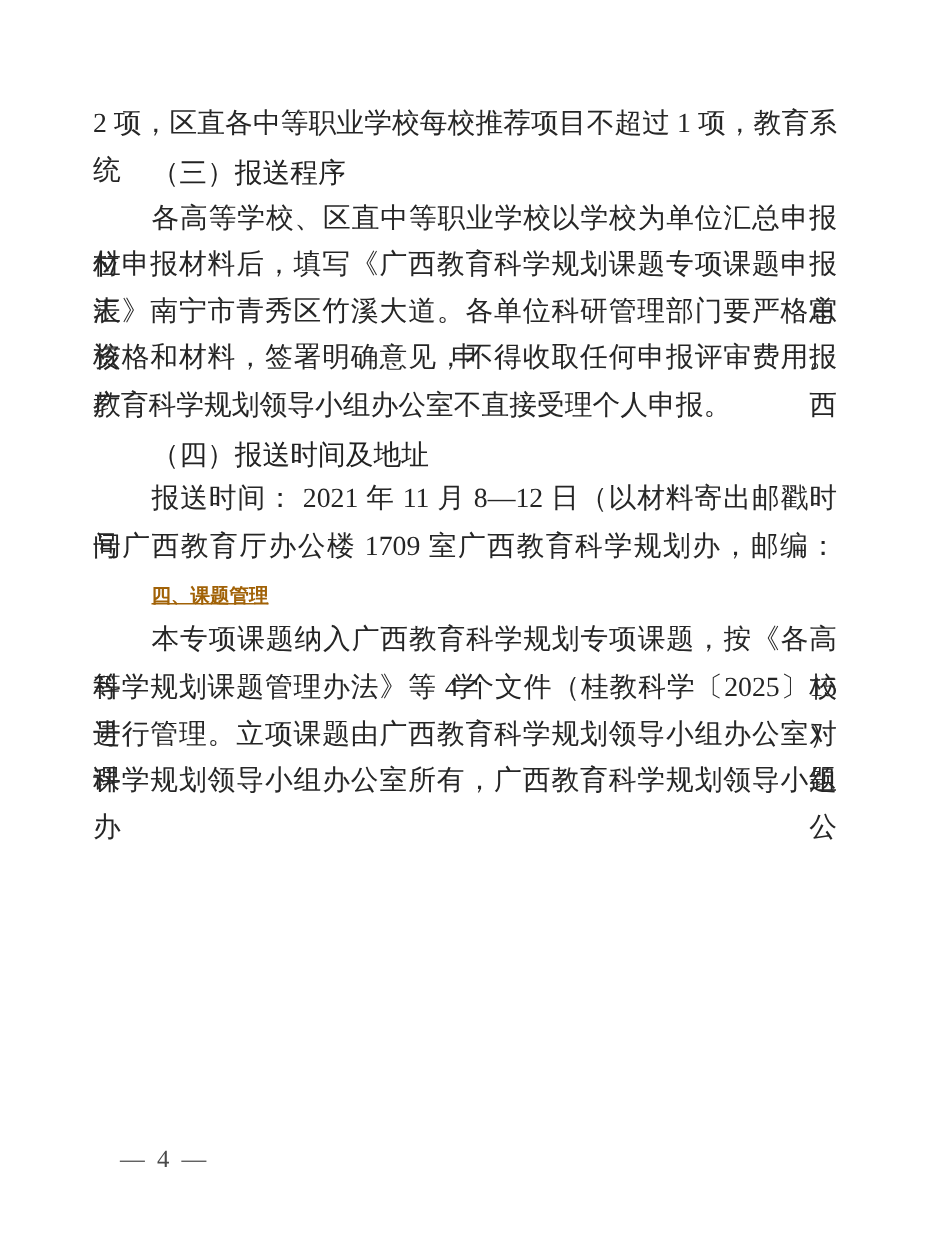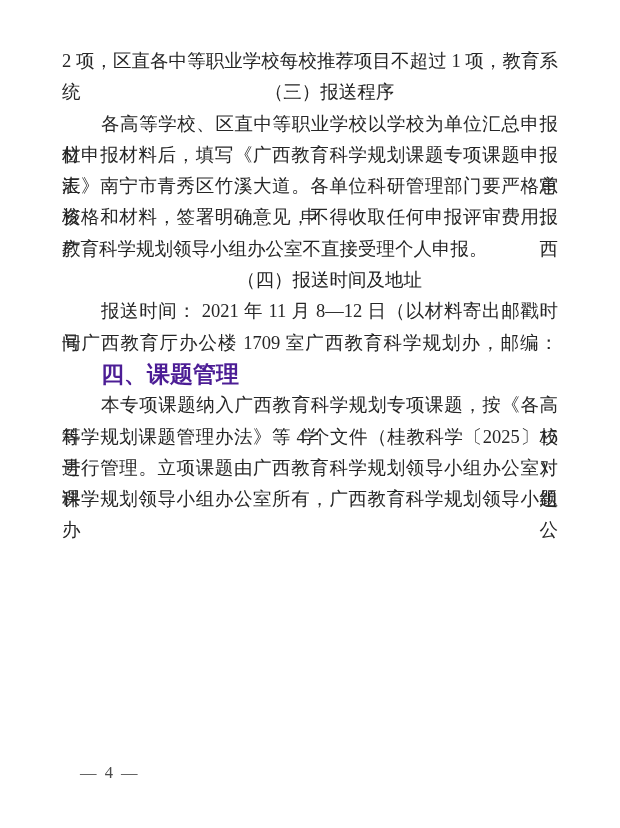--- a/index.html
+++ b/index.html
@@ -8,21 +8,21 @@
     position: relative;
     width: 620px;
     height: 828px;
     background: #ffffff;
     overflow: hidden;
     font-family: "Liberation Serif", "DejaVu Serif", serif;
   }
   .textblock {
     position: absolute;
     left: 62px;
-    top: 46px;
+    top: 68px;
     width: 496px;
   }
   .line {
     height: 31.3px;
     line-height: 31.3px;
     font-size: 18.5px;
     color: #262626;
     white-space: normal;
   }
   
@@ -30,30 +30,30 @@
     text-align: justify;
     text-align-last: justify;
     text-justify: inter-character;
   }
   
   .l { text-align: left; }
   
   .ind { text-indent: 39px; }
   
   .kai {
-    font-family: Liberation Serif, serif;
+    font-family: Liberation Sans, sans-serif;
     color: #222222;
-    text-align: center;
   }
   
   .hei {
     font-family: "Liberation Sans", "DejaVu Sans", sans-serif;
     font-weight: bold;
-    color: #4c1d95;
-    font-size: 23px;
+    color: #a16207;
+    font-size: 13px;
+    text-decoration: underline;
   }
   .footer {
     position: absolute;
     left: 80px;
     top: 764px;
     font-size: 16.5px;
     line-height: 18px;
     color: #4a4a4a;
     letter-spacing: 2px;
     font-family: "Liberation Serif", "DejaVu Serif", serif;

